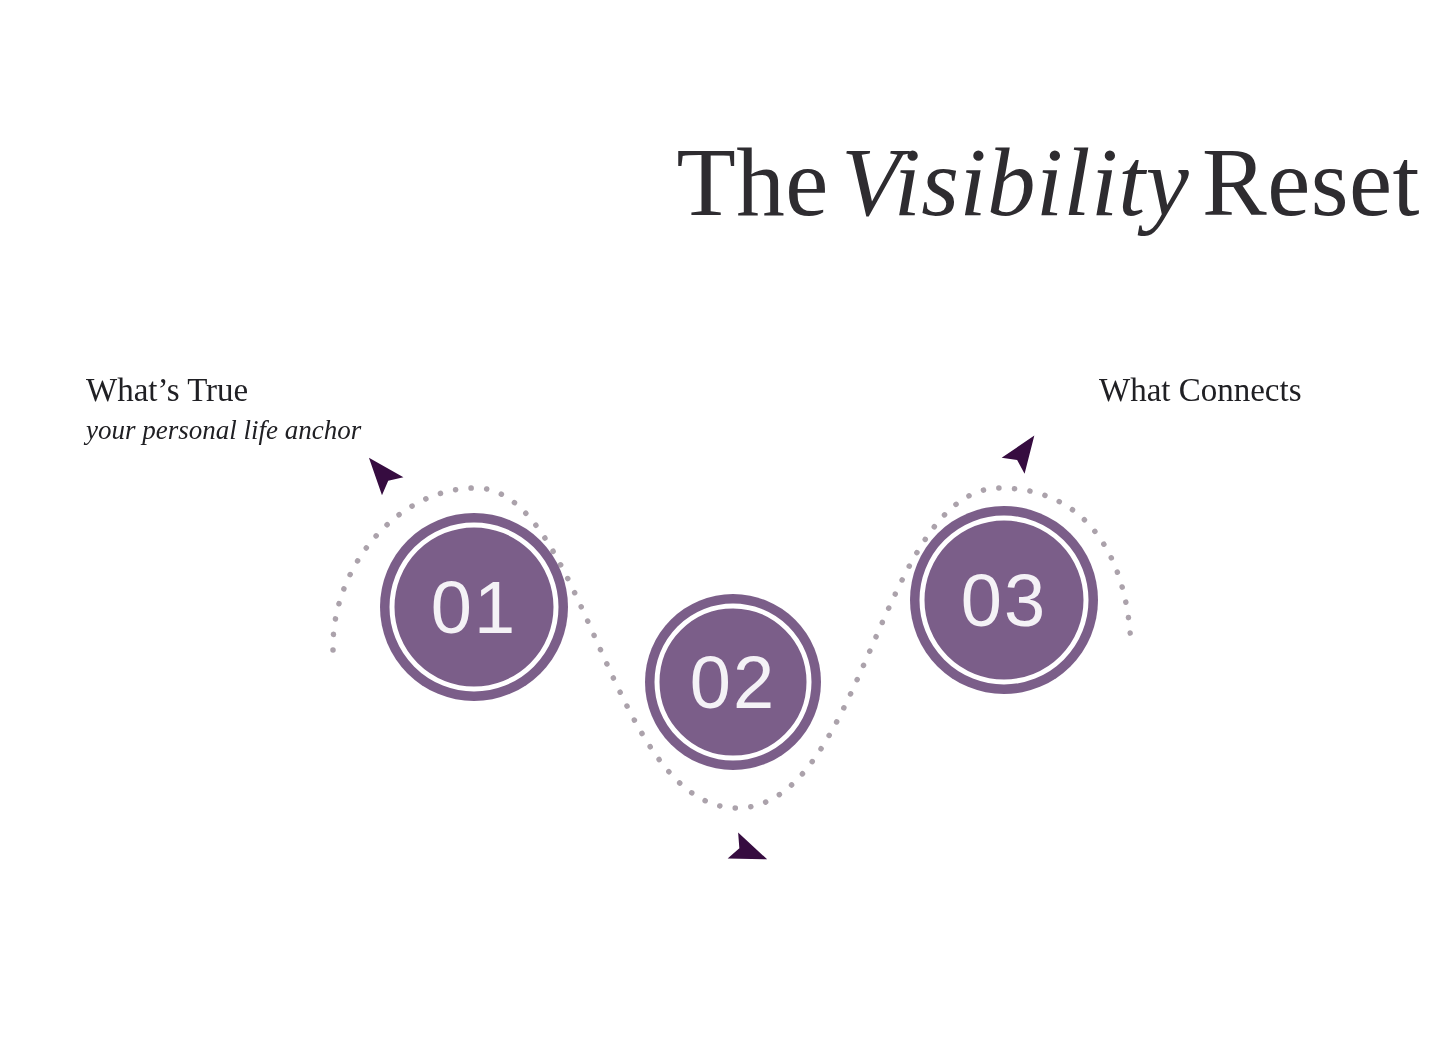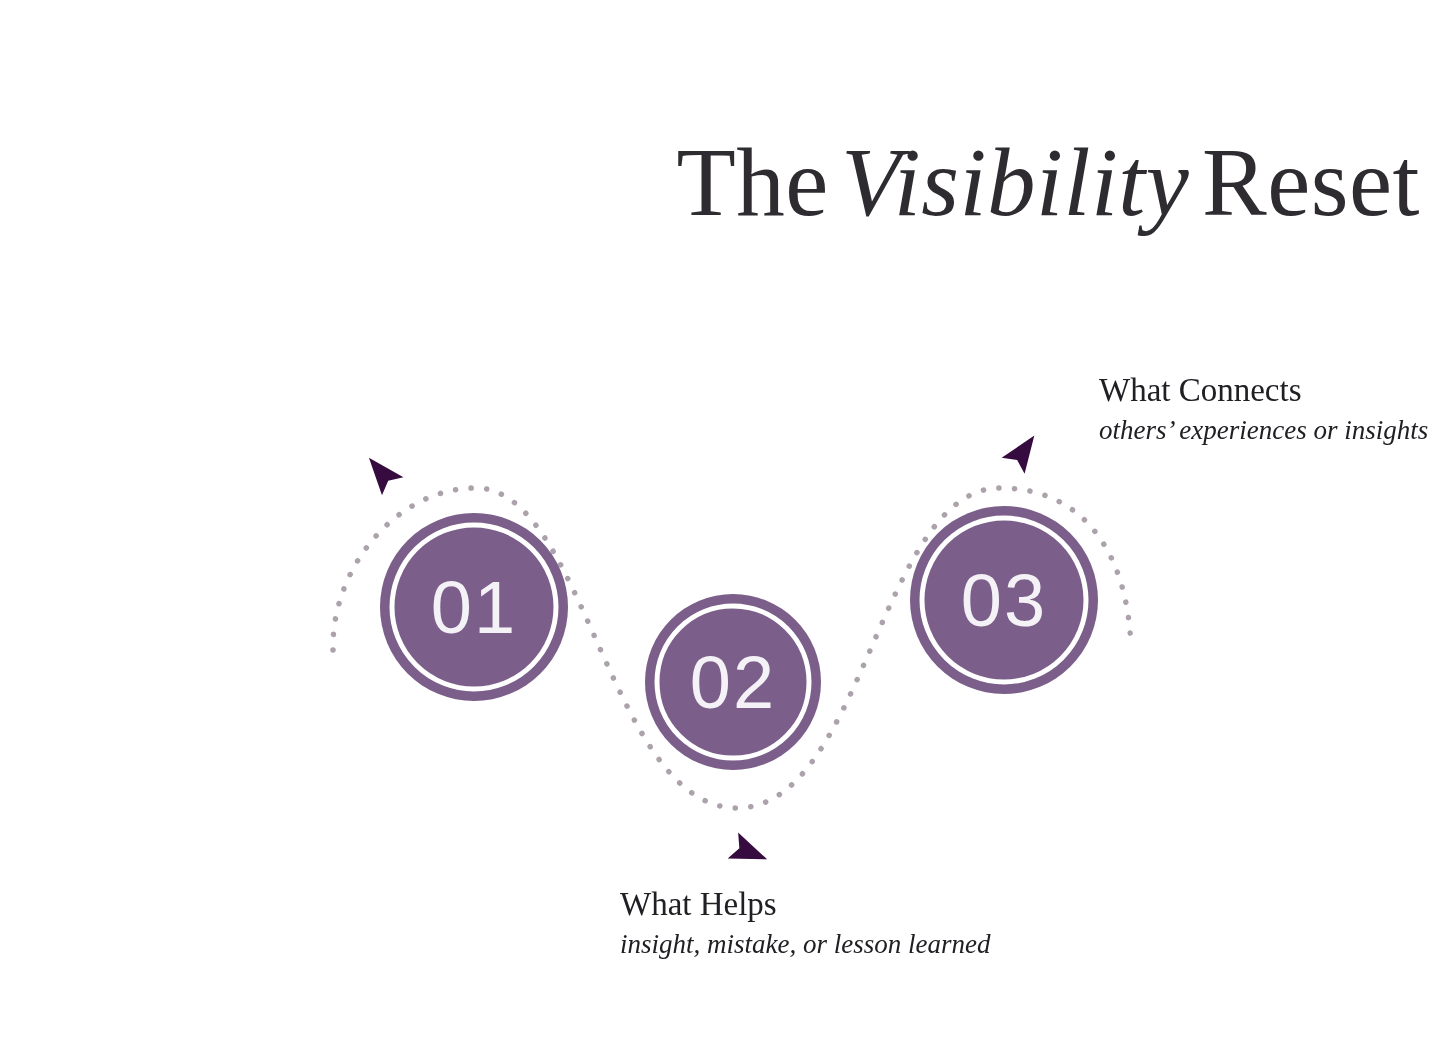--- a/index.html
+++ b/index.html
@@ -138,24 +138,23 @@
       <circle class="disc" cx="1004" cy="600" r="94"></circle>
       <circle class="ring" cx="1004" cy="600" r="82"></circle>
       <text class="num" x="1004" y="626">03</text>
     </g>
   </svg>
 
   <header class="header">
     <h1 class="title"><span class="t-pre">The</span><em class="t-em">Visibility</em><span class="t-post">Reset</span></h1>
   </header>
 
+  <div class="step-label step-label-1">
+    <div class="label-title">What’s True</div>
+    <div class="label-desc">your personal life anchor</div>
+  </div>
 
-  <div class="step-label step-label-2">
-    <div class="label-title">What Helps</div>
-    <div class="label-desc">insight, mistake, or lesson learned</div>
-  </div>
 
   <div class="step-label step-label-3">
     <div class="label-title">What Connects</div>
-    <div class="label-desc">others’ experiences or insights</div>
   </div>
 
 </div>
 
 </body></html>

